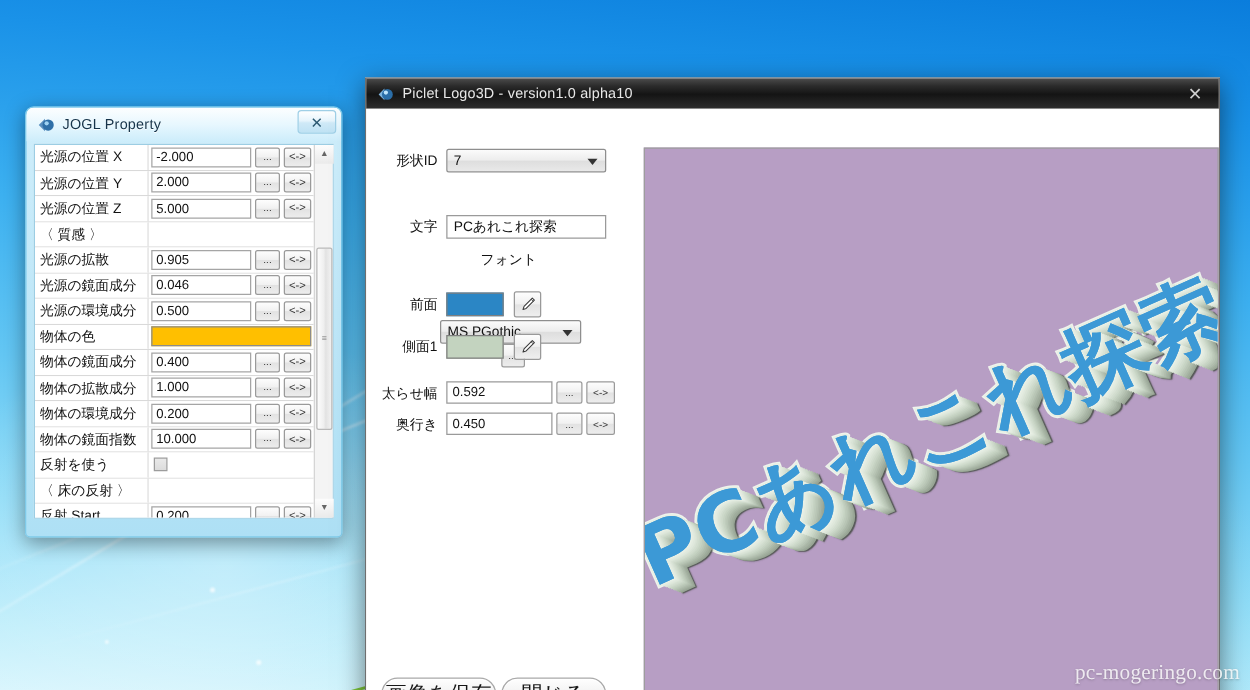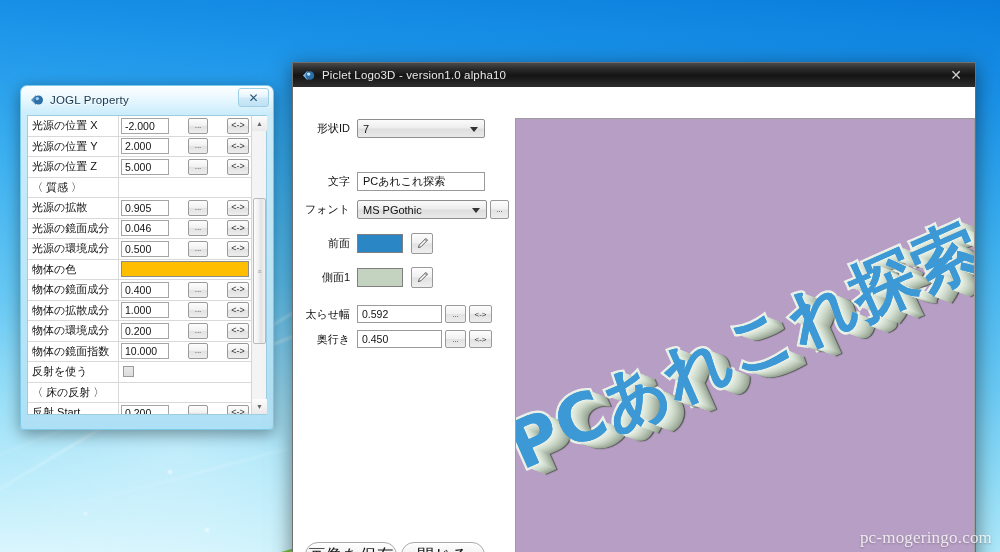--- a/index.html
+++ b/index.html
@@ -76,21 +76,21 @@
     align-items: stretch;
   }
   .grow .lbl {
     width: 91px; flex: 0 0 91px; font-size: 11px; color: #111;
     display: flex; align-items: center; padding-left: 4px;
     border-right: 1px solid #d9d9d9; background: #fff;
     white-space: nowrap; overflow: hidden;
   }
   .grow.section .lbl { border-right: 1px solid #d9d9d9; }
   .grow .val {
-    flex: 1 1 auto; display: flex; align-items: center; gap: 19px;
+    flex: 1 1 auto; display: flex; align-items: center; gap: 3px;
     padding: 1px 2px 1px 2px; background: #fff;
   }
   .grow .tfield {
     flex: 1 1 auto; height: 16px; border: 1px solid #a5a5a5;
     background: #fff; font-size: 10.5px; color: #111;
     display: flex; align-items: center; padding-left: 3px;
     font-family: "Liberation Sans", sans-serif;
   }
   .minibtn {
     width: 20px; height: 16px; flex: 0 0 20px;
@@ -406,23 +406,23 @@
             <span>7</span>
             <span class="caret"></span>
           </div>
         </div>
 
         <div class="frow" style="left:8px; top:85px; width:205px;">
           <span class="flabel">文字</span>
           <div class="textinput" style="width:128px;">PCあれこれ探索</div>
         </div>
 
-        <div class="frow" style="left:8px; top:113px; width:215px;">
+        <div class="frow" style="left:8px; top:113px; width:215px;flex-direction:column;">
           <span class="flabel">フォント</span>
-          <div class="combo" style="width:130px;">
+          <div class="combo" style="width:113px;">
             <span>MS PGothic</span>
             <span class="caret"></span>
           </div>
           <div class="nbtn" style="width:19px;height:19px;">...</div>
         </div>
 
         <div class="frow" style="left:8px; top:146px; width:205px;">
           <span class="flabel">前面</span>
           <div class="colorbox" id="sw-front" style="background: rgb(43, 134, 197);"></div>
           <div class="penbtn">

